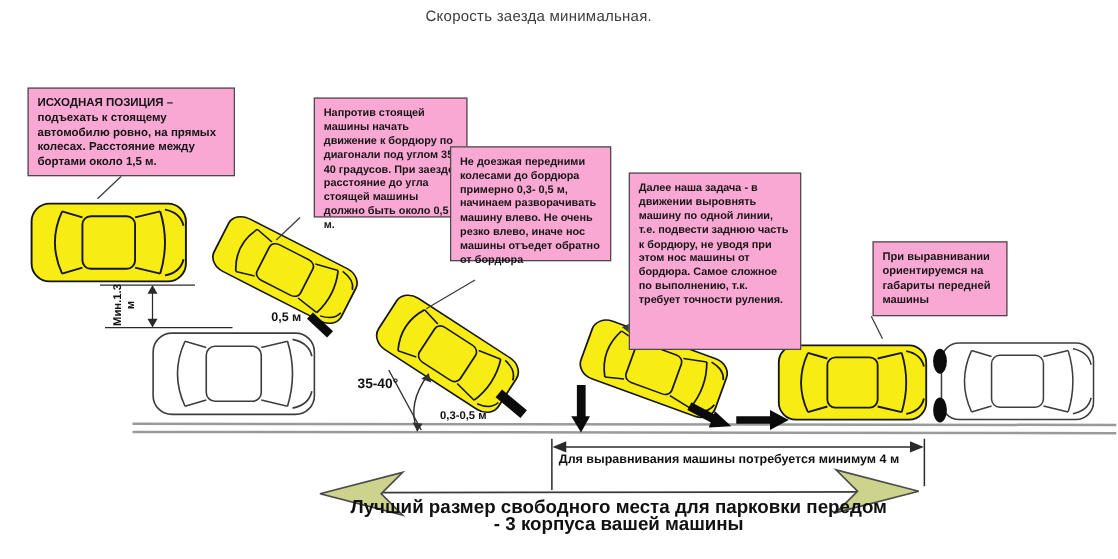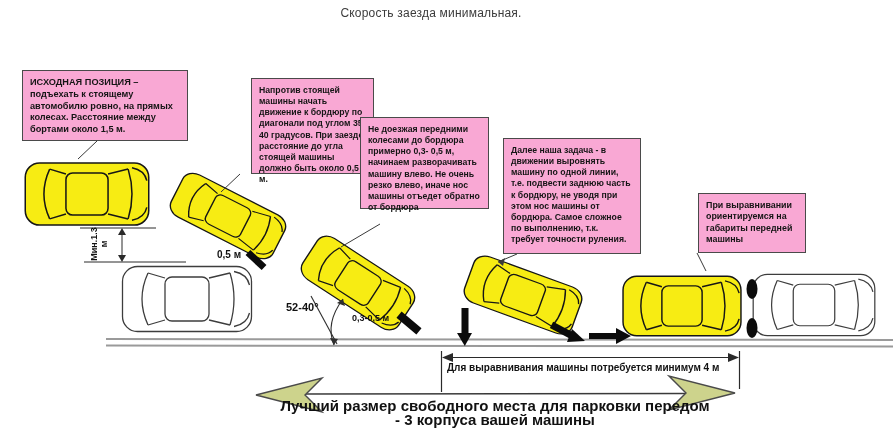--- a/index.html
+++ b/index.html
@@ -13,26 +13,26 @@
     font-size:12px;color:#3c3c3c;letter-spacing:.2px;padding-left:28px;
   }
   .callout{
     position:absolute;background:#f9a8d4;border:1px solid #4a4a4a;
     font-weight:bold;color:#151515;padding:6px 7px;box-sizing:border-box;
     line-height:1.28;
   }
   .b1{left:22px;top:70px;width:166px;height:71px;font-size:9.2px;}
   .b2{left:207px;top:78px;width:123px;height:96px;font-size:8.7px;margin-left:44px;}
   .b3{left:360px;top:117px;width:129px;height:92px;font-size:8.7px;}
-  .b4{left:503px;top:138px;width:138px;height:116px;font-size:8.7px;}
+  .b4{left:503px;top:138px;width:138px;height:142px;font-size:8.7px;}
   .b5{left:652px;top:193px;width:108px;height:60px;font-size:8.9px;margin-left:46px;}
   .lbl{position:absolute;font-weight:bold;color:#111;white-space:nowrap;}
   .lbl-05{left:217px;top:249px;font-size:10px;}
   .lbl-angle{left:286px;top:301px;font-size:11px;}
-  .lbl-curbgap{left:352px;top:313px;font-size:9px;}
+  .lbl-curbgap{left:352px;top:327px;font-size:9px;}
   .lbl-align{left:447px;top:362px;font-size:10px;}
   .min-gap{
     position:absolute;left:81px;top:232px;width:42px;height:24px;
     transform:rotate(-90deg);transform-origin:50% 50%;
     font-weight:bold;font-size:9px;line-height:1.1;text-align:center;color:#111;
   }
   .best-space{position:absolute;left:255px;width:480px;text-align:center;font-weight:bold;font-size:15px;color:#111;}
   .bs1{top:397px;}
   .bs2{top:411px;}
 </style>
@@ -135,20 +135,20 @@
   <div class="callout b3">Не доезжая передними колесами до бордюра примерно 0,3- 0,5 м, начинаем разворачивать машину влево. Не очень резко влево, иначе нос машины отъедет обратно от бордюра</div>
   <div class="callout b4">Далее наша задача - в движении выровнять машину по одной линии, т.е. подвести заднюю часть к бордюру, не уводя при этом нос машины от бордюра. Самое сложное по выполнению, т.к. требует точности руления.</div>
   <div class="callout b5">При выравнивании ориентируемся на габариты передней машины</div>
 
   <div class="min-gap">
     <div>Мин.1.3</div>
     <div>м</div>
   </div>
 
   <div class="lbl lbl-05">0,5 м</div>
-  <div class="lbl lbl-angle">52-40°</div>
+  <div class="lbl lbl-angle">35-40°</div>
   <div class="lbl lbl-curbgap">0,3-0,5 м</div>
   <div class="lbl lbl-align">Для выравнивания машины потребуется минимум 4 м</div>
 
   <div class="best-space bs1">Лучший размер свободного места для парковки передом</div>
   <div class="best-space bs2">-  3 корпуса вашей машины</div>
 
 </div>
 
 </body></html>

